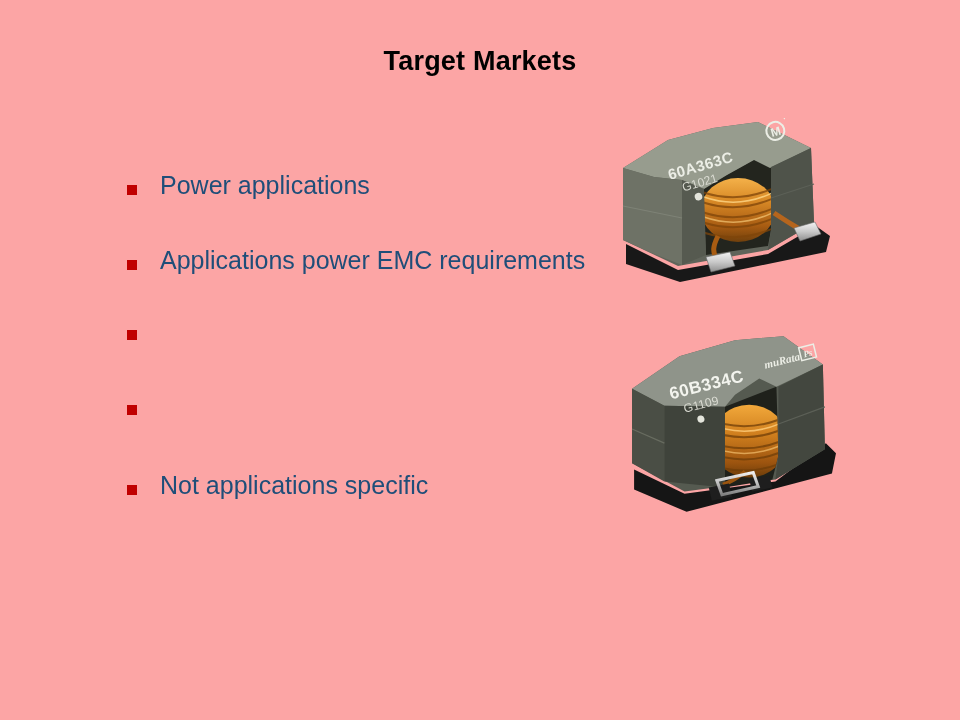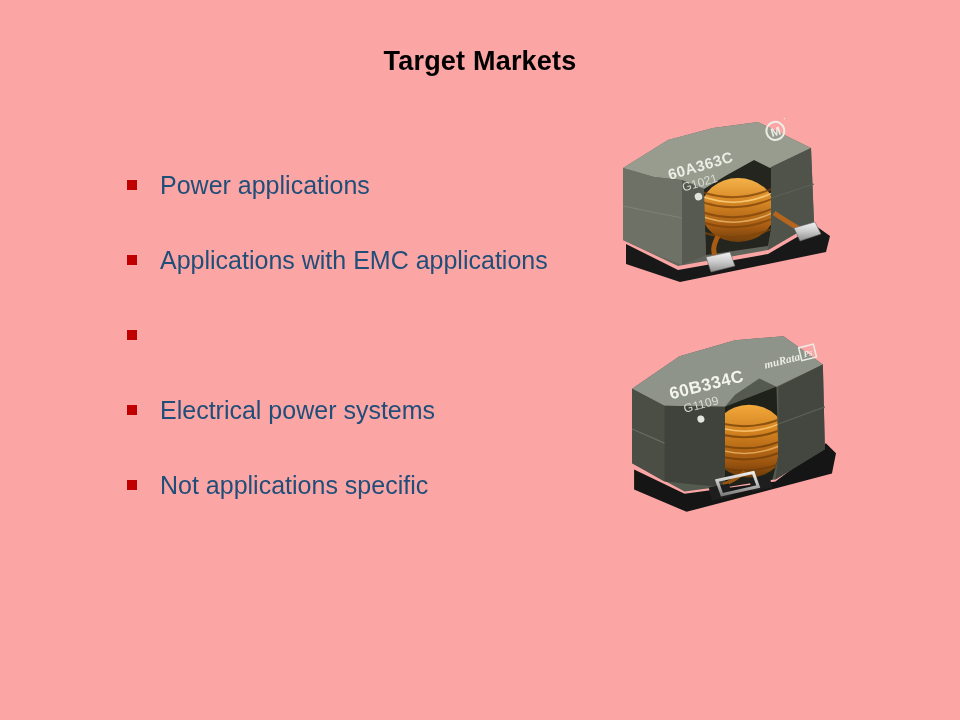--- a/index.html
+++ b/index.html
@@ -20,21 +20,21 @@
     text-align: center;
     font-size: 27px;
     font-weight: 700;
     color: #000000;
     letter-spacing: 0.2px;
   }
   .bullet-item {
     position: absolute;
     left: 127px;
     display: flex;
-    align-items: flex-start;
+    align-items: center;
     width: 520px;
   }
   .bullet-marker {
     flex: 0 0 10px;
     width: 10px;
     height: 10px;
     margin-top: 10px;
     background: #C00000;
   }
   .bullet-text {
@@ -59,28 +59,27 @@
 
   <div class="title">Target Markets</div>
 
   <div class="bullets">
     <div class="bullet-item" style="top:170px">
       <span class="bullet-marker"></span>
       <span class="bullet-text">Power applications</span>
     </div>
     <div class="bullet-item" style="top:245px">
       <span class="bullet-marker"></span>
-      <span class="bullet-text">Applications with EMC applications</span>
+      <span class="bullet-text">Applications power EMC requirements</span>
     </div>
     <div class="bullet-item" style="top:320px">
       <span class="bullet-marker"></span>
     </div>
     <div class="bullet-item" style="top:395px">
       <span class="bullet-marker"></span>
-      <span class="bullet-text">Electrical power systems</span>
     </div>
     <div class="bullet-item" style="top:470px">
       <span class="bullet-marker"></span>
       <span class="bullet-text">Not applications specific</span>
     </div>
   </div>
 
   <div class="product" style="left:618px; top:118px; width:215px; height:172px">
     <svg viewBox="0 0 215 172" xmlns="http://www.w3.org/2000/svg">
       <defs>

